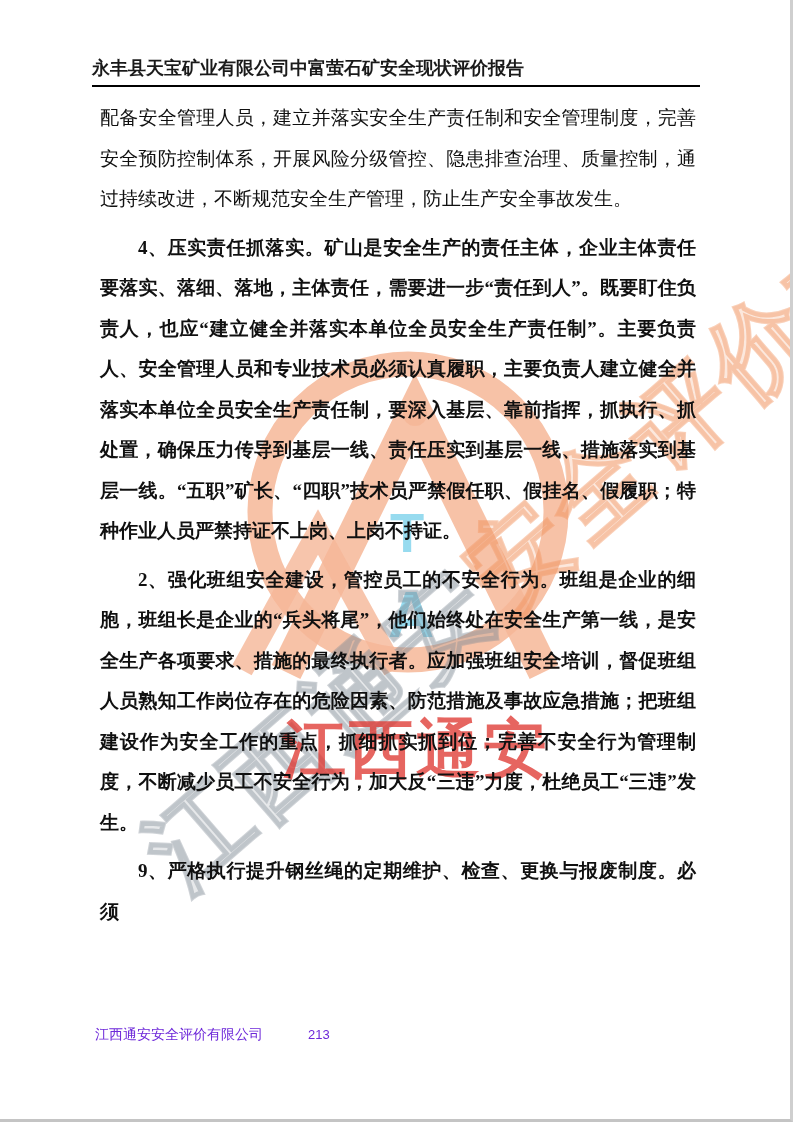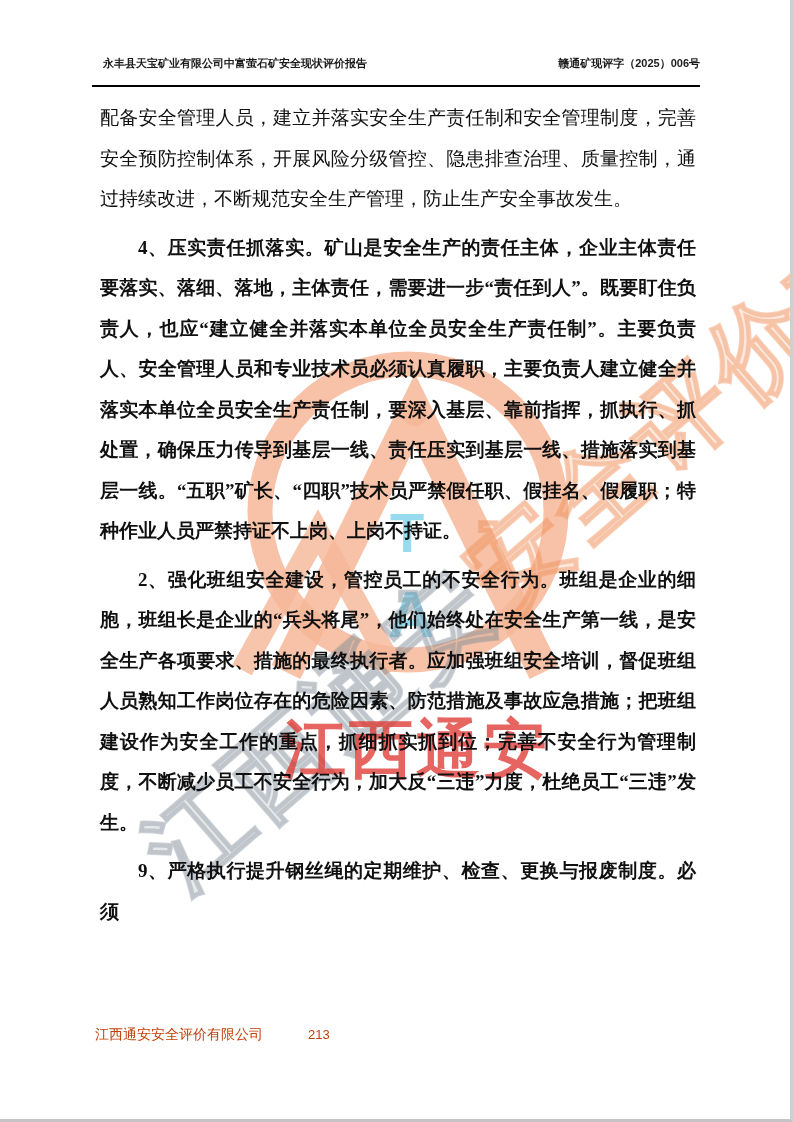--- a/index.html
+++ b/index.html
@@ -76,25 +76,24 @@
   .header {
     position: absolute;
     left: 92px;
     right: 90px;
     top: 56px;
     z-index: 1;
     display: flex;
     justify-content: space-between;
     align-items: baseline;
     font-family: "Liberation Sans", "DejaVu Sans", sans-serif;
-    font-size: 11px;
+    font-size: 18px;
     font-weight: bold;
     color: #1a1a1a;
     white-space: nowrap;
-    margin-left: 11px;
   }
   .header-rule {
     position: absolute;
     left: 92px;
     right: 90px;
     top: 85px;
     z-index: 1;
     border-top: 2px solid #000000;
   }
   .content {
@@ -112,21 +111,21 @@
   .content p.indent { text-indent: 2em; font-weight: bold; }
 
   .footer {
     position: absolute;
     left: 0;
     right: 12px;
     top: 1022px;
     height: 40px;
     z-index: 1;
     font-family: "Liberation Sans", "DejaVu Sans", sans-serif;
-    color: #c2410c;
+    color: #6d28d9;
   }
   .footer .company {
     position: absolute;
     left: 95px;
     top: 4px;
     font-size: 14px;
   }
   .footer .pagenum {
     position: absolute;
     left: 308px;
@@ -151,21 +150,20 @@
     <div class="wm-blue wm-t">T</div>
     <div class="wm-blue wm-a">A</div>
 
     <div class="wm-diagonal"><span class="wm-gray">江西通安</span><span class="wm-orange">安全评价有限公司</span></div>
 
     <div class="wm-red">江西通安</div>
   </div>
 
   <div class="header">
     <span>永丰县天宝矿业有限公司中富萤石矿安全现状评价报告</span>
-    <span>赣通矿现评字（2025）006号</span>
   </div>
   <div class="header-rule"></div>
 
   <div class="content" id="paragraphs">
       <p class="para">配备安全管理人员，建立并落实安全生产责任制和安全管理制度，完善安全预防控制体系，开展风险分级管控、隐患排查治理、质量控制，通过持续改进，不断规范安全生产管理，防止生产安全事故发生。</p>
       <p class="para indent">4、压实责任抓落实。矿山是安全生产的责任主体，企业主体责任要落实、落细、落地，主体责任，需要进一步“责任到人”。既要盯住负责人，也应“建立健全并落实本单位全员安全生产责任制”。主要负责人、安全管理人员和专业技术员必须认真履职，主要负责人建立健全并落实本单位全员安全生产责任制，要深入基层、靠前指挥，抓执行、抓处置，确保压力传导到基层一线、责任压实到基层一线、措施落实到基层一线。“五职”矿长、“四职”技术员严禁假任职、假挂名、假履职；特种作业人员严禁持证不上岗、上岗不持证。</p>
       <p class="para indent">2、强化班组安全建设，管控员工的不安全行为。班组是企业的细胞，班组长是企业的“兵头将尾”，他们始终处在安全生产第一线，是安全生产各项要求、措施的最终执行者。应加强班组安全培训，督促班组人员熟知工作岗位存在的危险因素、防范措施及事故应急措施；把班组建设作为安全工作的重点，抓细抓实抓到位；完善不安全行为管理制度，不断减少员工不安全行为，加大反“三违”力度，杜绝员工“三违”发生。</p>
       <p class="para indent">9、严格执行提升钢丝绳的定期维护、检查、更换与报废制度。必须</p>
     </div>
 

